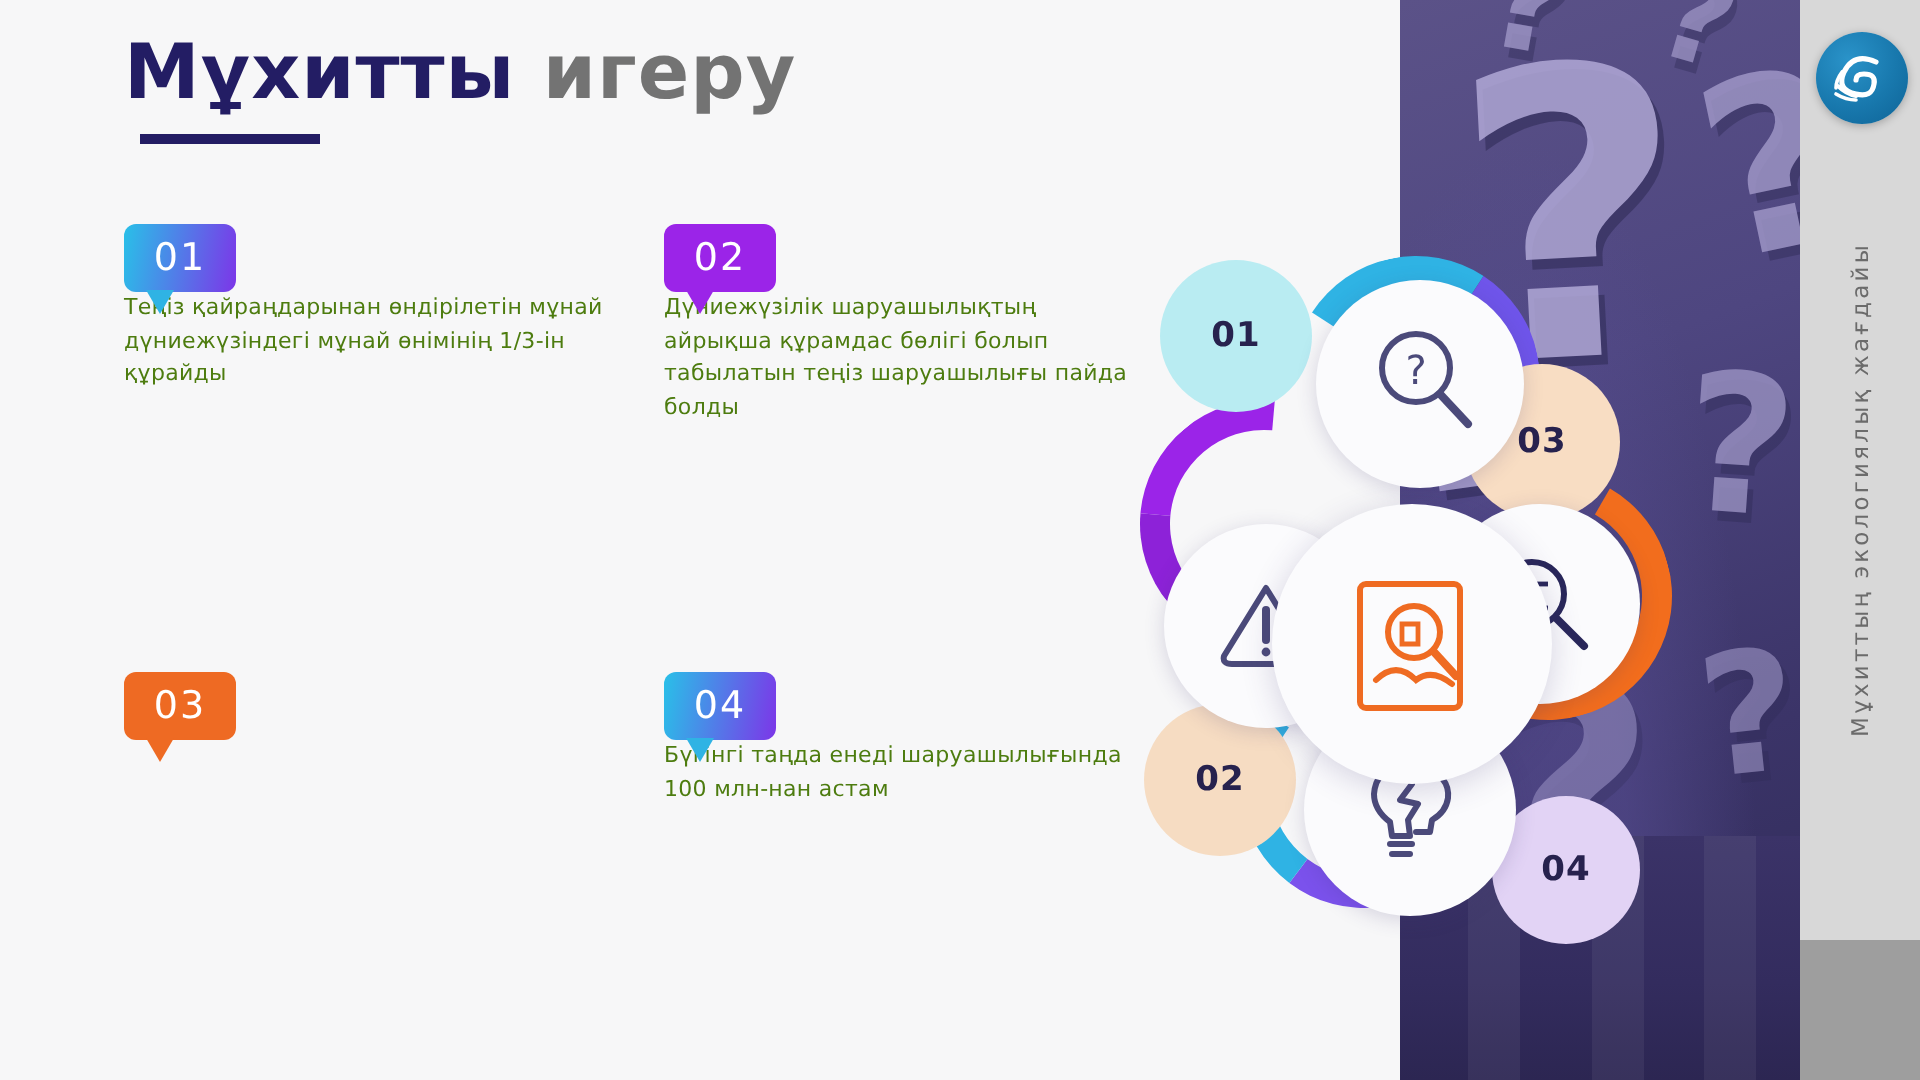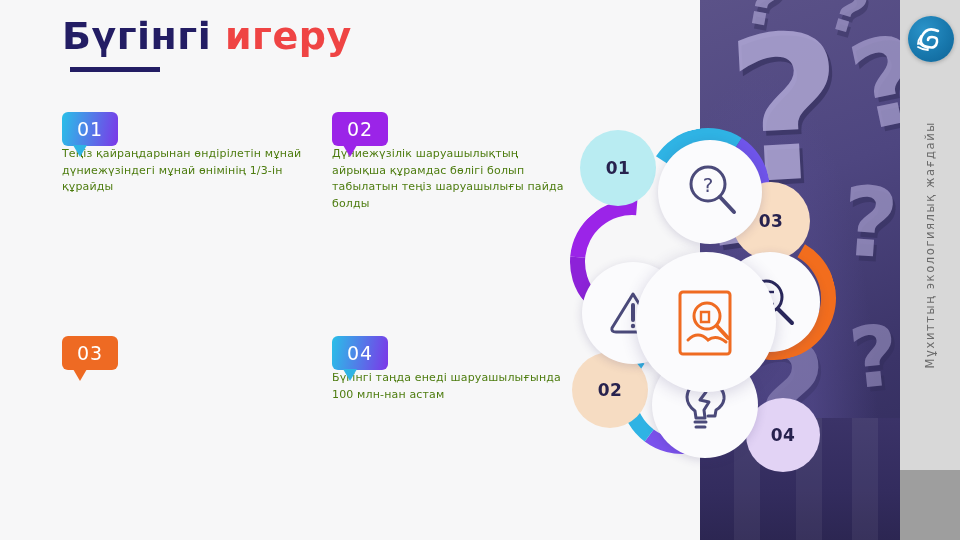--- a/index.html
+++ b/index.html
@@ -115,21 +115,21 @@
   
   #title {
     position: absolute;
     left: 62px; top: 14px;
     font-size: 38px;
     font-weight: bold;
     letter-spacing: .5px;
     white-space: nowrap;
   }
   #title .t1 { color: #231d64; }
-  #title .t2 { color: #ef4444; margin-top: 16px; }
+  #title .t2 { color: #737373; margin-top: 16px; }
   #title-rule {
     position: absolute;
     left: 70px; top: 67px;
     width: 90px; height: 5px;
     background: #231d64;
   }
 
   .item { position: absolute; width: 240px; }
   .badge {
     position: relative;
@@ -261,21 +261,21 @@
   <div id="logo">
     <svg width="46" height="46" viewBox="0 0 46 46">
       <path d="M30 15 q-11 -5 -16 5 q-4 9 6 11 q8 2 9 -5 q1 -5 -5 -5 q-4 0 -4 3" fill="none" stroke="#ffffff" stroke-width="2.6" stroke-linecap="round"></path>
       <path d="M11 27 q4 4 9 5" fill="none" stroke="#ffffff" stroke-width="2" stroke-linecap="round"></path>
       <path d="M10 31 q5 3 10 3" fill="none" stroke="#ffffff" stroke-width="1.8" stroke-linecap="round"></path>
       <path d="M13 20 q-3 4 -3 8" fill="none" stroke="#ffffff" stroke-width="1.8" stroke-linecap="round"></path>
     </svg>
   </div>
 
   <div id="title">
-    <span class="t1">Бүгінгі</span>
+    <span class="t1">Мұхитты</span>
     <span class="t2">игеру</span>
   </div>
   <div id="title-rule"></div>
 
   <div class="item" style="left:62px; top:112px;">
     <div class="badge" style="--tail:#2fb3e4; background:linear-gradient(100deg,#29c0e8 0%,#7c36e8 100%);">
       <span>01</span>
     </div>
     <div class="body">Теңіз қайраңдарынан өндірілетін мұнай дүниежүзіндегі мұнай өнімінің 1/3-ін құрайды</div>
   </div>

